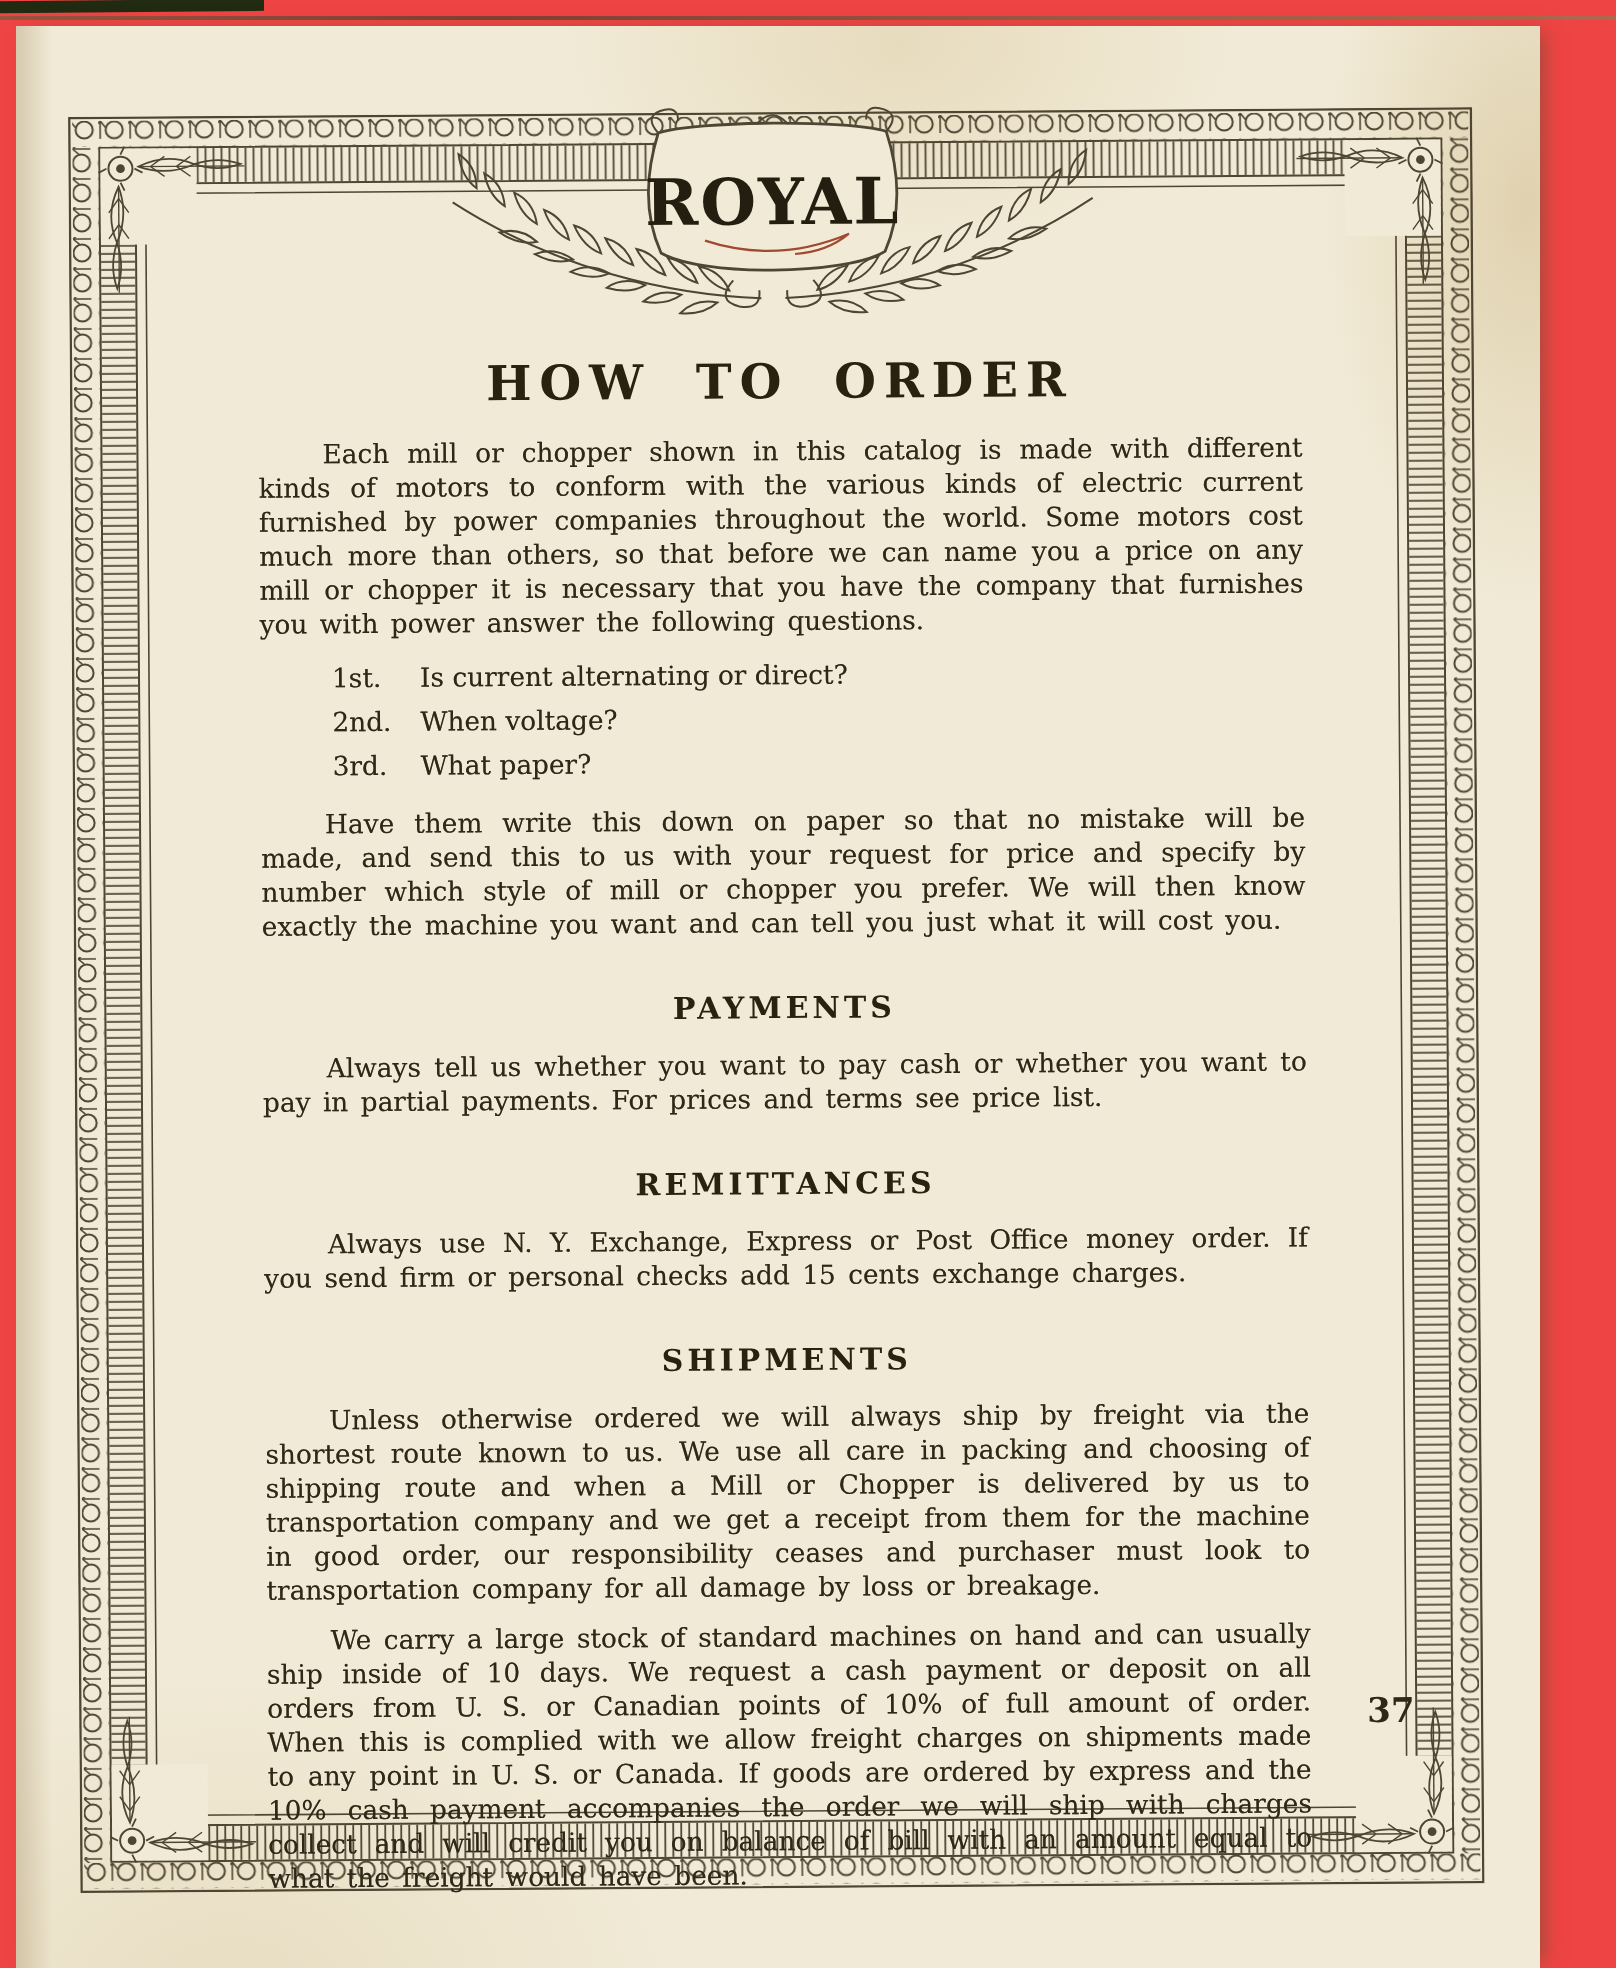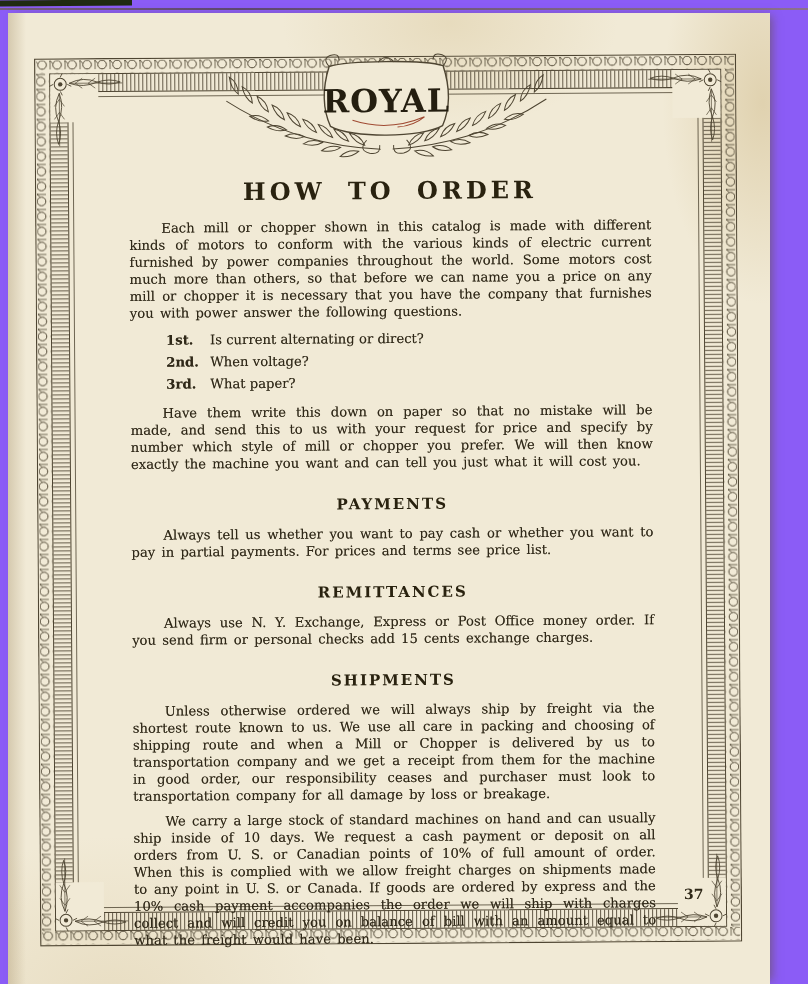--- a/index.html
+++ b/index.html
@@ -1,18 +1,18 @@
 <!DOCTYPE html>
 <html><head>
 <meta charset="utf-8">
 <style>
   html,body{margin:0;padding:0;}
   .stage{
     position:relative; width:808px; height:984px; overflow:hidden;
-    background:#8b5cf6;
+    background:#ef4444;
     font-family:"DejaVu Serif","Liberation Serif",serif;
     color:#2f2818;
   }
   
   .scan-dark{position:absolute;left:0;top:0;width:132px;height:6px;background:#202b12;transform:skewY(-0.5deg);}
   .scan-line{position:absolute;left:0;top:8px;width:100%;height:2px;opacity:.65;
     background:linear-gradient(90deg,#6b5d3e,#453c2c 30%,#7a6b48 72%,#8c7c55);}
   
   .paper{
     position:absolute;left:8px;top:13px;width:762px;height:971px;
@@ -31,26 +31,26 @@
   .title{
     font-size:24px;line-height:26px;font-weight:bold;text-align:center;
     letter-spacing:4px;word-spacing:10px;margin:0 0 14px;color:#29220f;
   }
   .para{
     font-size:13.2px;line-height:17px;margin:0 0 8px;text-indent:32px;
     text-align:justify;word-spacing:2px;text-shadow:0 0 .3px rgba(47,40,24,.55);
   }
   .qlist{margin:4px 0 9px 36px;}
   .qrow{line-height:22px;font-size:13.2px;text-shadow:0 0 .3px rgba(47,40,24,.55);}
-  .qnum{display:inline-block;width:44px;font-weight:bold;}
+  .qnum{display:inline-block;width:44px;}
   .sect{
     font-size:15px;line-height:18px;font-weight:bold;text-align:center;
     letter-spacing:2px;margin:24px 0 12px;color:#29220f;
   }
-  .pagenum{position:absolute;left:681px;top:888px;font-size:14px;font-weight:bold;}
+  .pagenum{position:absolute;left:681px;top:848px;font-size:17px;font-weight:bold;}
 </style>
 </head>
 <body>
 
 <div class="stage">
   <div class="scan-dark"></div>
   <div class="scan-line"></div>
   <div class="paper"></div>
 
   <div class="tilt">

